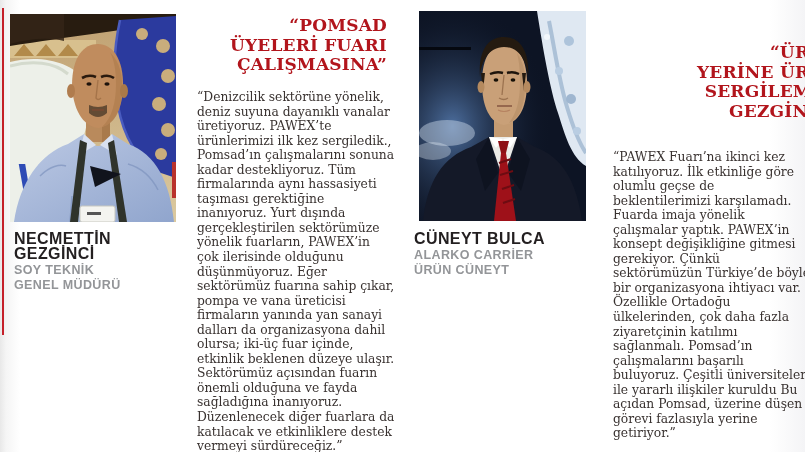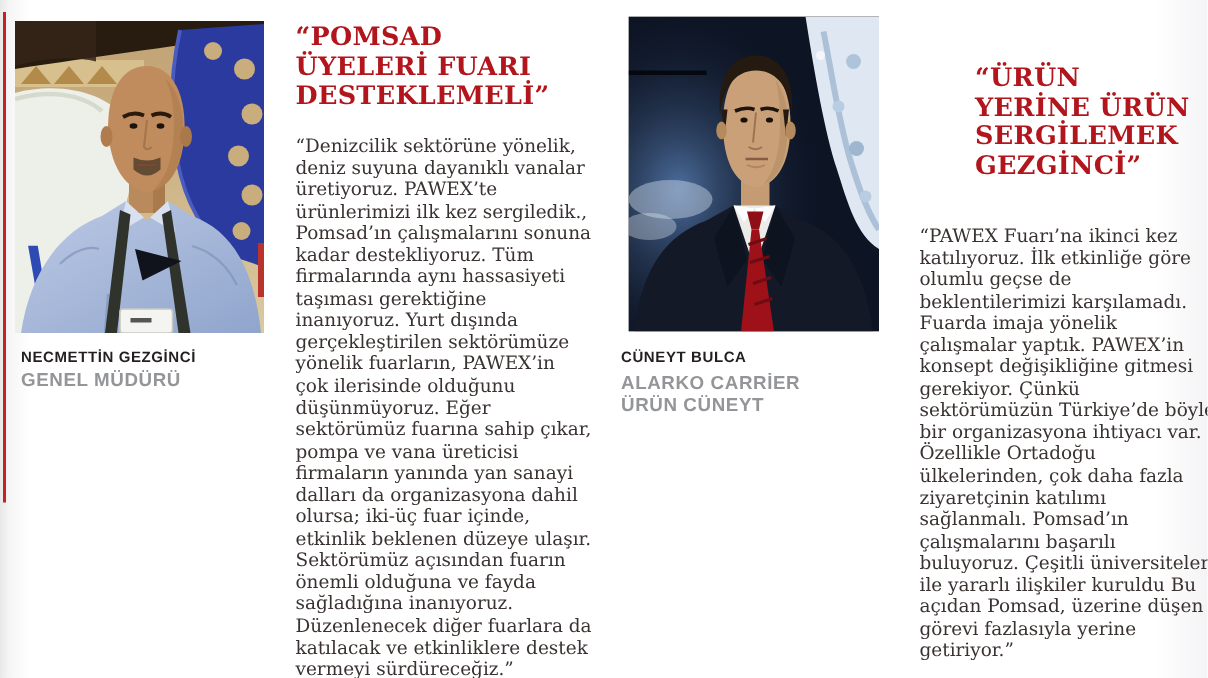--- a/index.html
+++ b/index.html
@@ -24,31 +24,31 @@
   .photo{
     position:absolute;overflow:hidden;background:#888;
   }
   .photo svg{display:block;width:100%;height:100%;}
   .photo-left{left:10px;top:14px;width:166px;height:208px;}
   .photo-right{left:419px;top:11px;width:167px;height:210px;}
   .caption{position:absolute;line-height:15px;letter-spacing:0.4px;}
   .caption-left{left:14px;top:231px;width:175px;}
   .caption-right{left:414px;top:231px;width:175px;}
   .caption .name{
-    font-size:10px;font-weight:bold;color:var(--name-black);
+    font-size:16px;font-weight:bold;color:var(--name-black);
   }
   .caption .org,.caption .role{
     font-size:12.5px;font-weight:bold;color:var(--name-gray);
   }
   .caption .org{margin-top:2px;}
   .headline{
     position:absolute;
     font-family:"DejaVu Serif","Liberation Serif",serif;
     font-weight:bold;color:var(--headline-red);
-    font-size:17px;line-height:19.5px;letter-spacing:0.2px;
+    font-size:17px;line-height:19.5px;letter-spacing:0.2px;text-align:right;
   }
   .hl-left{left:197px;top:16px;width:190px;}
   .hl-right{left:650px;top:43px;width:190px;}
   .quote{
     position:absolute;
     font-family:"DejaVu Serif","Liberation Serif",serif;
     color:var(--body-text);
     font-size:12.3px;line-height:14.55px;
   }
   .quote-left{left:197px;top:90px;width:198px;}
@@ -123,27 +123,28 @@
 
         <path d="M80,152 L111,160 L85,173 Z" fill="#10131c"></path>
 
         <rect x="70" y="192" width="35" height="16" rx="2" fill="#f4f4f0" stroke="#c8c8c0"></rect>
         <rect x="77" y="198" width="14" height="3" fill="#555555"></rect>
       </svg>
     </div>
 
     <div class="caption caption-left">
       <div class="name">NECMETTİN GEZGİNCİ</div>
+      <div class="org">SOY TEKNİK</div>
       <div class="role">GENEL MÜDÜRÜ</div>
     </div>
 
     <h2 class="headline hl-left">
       <div>“POMSAD</div>
       <div>ÜYELERİ FUARI</div>
-      <div>DESTEKLEMELİ”</div>
+      <div>ÇALIŞMASINA”</div>
     </h2>
 
     <p class="quote quote-left">“Denizcilik sektörüne yönelik, deniz suyuna dayanıklı vanalar üretiyoruz. PAWEX’te ürünlerimizi ilk kez sergiledik., Pomsad’ın çalışmalarını sonuna kadar destekliyoruz. Tüm firmalarında aynı hassasiyeti taşıması gerektiğine inanıyoruz. Yurt dışında gerçekleştirilen sektörümüze yönelik fuarların, PAWEX’in çok ilerisinde olduğunu düşünmüyoruz. Eğer sektörümüz fuarına sahip çıkar, pompa ve vana üreticisi firmaların yanında yan sanayi dalları da organizasyona dahil olursa; iki-üç fuar içinde, etkinlik beklenen düzeye ulaşır. Sektörümüz açısından fuarın önemli olduğuna ve fayda sağladığına inanıyoruz. Düzenlenecek diğer fuarlara da katılacak ve etkinliklere destek vermeyi sürdüreceğiz.”</p>
   </article>
 
   <article>
 
     <div class="photo photo-right">
       <svg viewBox="0 0 167 210" preserveAspectRatio="none">
         <defs>

